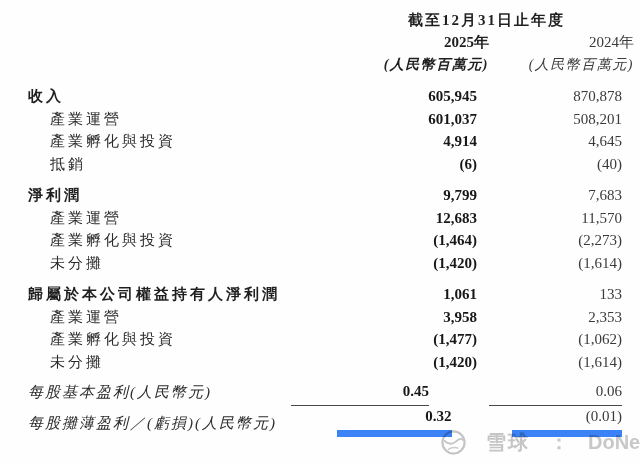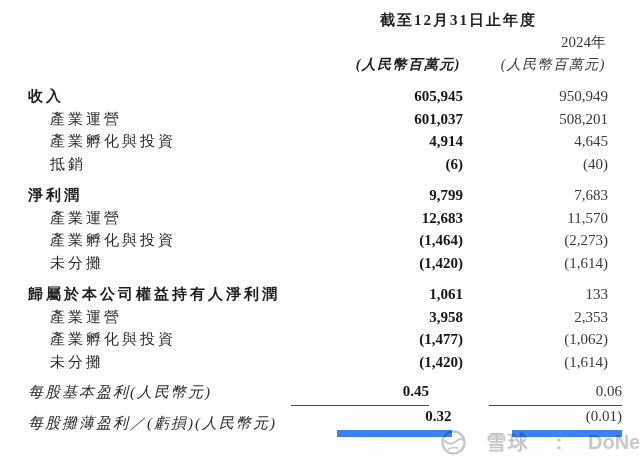--- a/index.html
+++ b/index.html
@@ -6,33 +6,33 @@
   .page{
     position:relative;width:640px;height:464px;background:#fefefe;overflow:hidden;
     font-family:"Liberation Serif","DejaVu Serif",serif;color:#2b2b2b;font-size:15px;
   }
   .spacer{flex:1;}
   .col-a{width:150px;text-align:right;}
   .col-b{width:145px;text-align:right;}
 
   
   .head{padding-top:10px;}
-  .head-row{display:flex;padding-right:34px;}
+  .head-row{display:flex;padding-right:6px;}
   .period{width:295px;text-align:center;font-weight:bold;letter-spacing:2px;height:21px;line-height:21px;color:#1f1f1f;}
   .year-row{height:23px;line-height:23px;}
   .year-row .col-a{font-weight:bold;color:#1f1f1f;}
   .year-row .col-b{color:#3a3a3a;}
   .unit-row{height:21px;line-height:21px;font-style:italic;font-size:14px;letter-spacing:1.5px;}
   .unit-row .col-a{font-weight:bold;color:#1f1f1f;}
   .unit-row .col-b{color:#3a3a3a;}
 
   
   #sections{margin-top:10px;}
   .section + .section{margin-top:9px;}
-  .row{display:flex;padding-right:32px;height:22.5px;line-height:22.5px;}
+  .row{display:flex;padding-right:18px;height:22.5px;line-height:22.5px;}
   .label{flex:1;padding-left:28px;letter-spacing:3px;white-space:nowrap;}
   .label.indent{padding-left:50px;}
   .bold-row .label{font-weight:bold;color:#1f1f1f;}
   .row .col-a{font-weight:bold;color:#171717;}
   .row .col-b{color:#3a3a3a;}
 
   
   #eps{margin-top:8px;}
   .eps-row{display:flex;padding-right:18px;align-items:flex-end;gap:48px;}
   .eps-row + .eps-row{margin-top:0;}
@@ -59,35 +59,36 @@
 <div class="page">
   <div class="content">
 
     <div class="head">
       <div class="head-row">
         <span class="spacer"></span>
         <span class="period">截至12月31日止年度</span>
       </div>
       <div class="head-row year-row">
         <span class="spacer"></span>
+        <span class="col-a">2025年</span>
         <span class="col-b">2024年</span>
       </div>
       <div class="head-row unit-row">
         <span class="spacer"></span>
         <span class="col-a">(人民幣百萬元)</span>
         <span class="col-b">(人民幣百萬元)</span>
       </div>
     </div>
 
     <div id="sections">
         <div class="section">
   <div class="row bold-row">
     <div class="label">收入</div>
     <div class="col-a">605,945</div>
-    <div class="col-b">950,949</div>
+    <div class="col-b">870,878</div>
   </div>
 
   <div class="row">
     <div class="label indent">產業運營</div>
     <div class="col-a">601,037</div>
     <div class="col-b">508,201</div>
   </div>
 
   <div class="row">
     <div class="label indent">產業孵化與投資</div>

